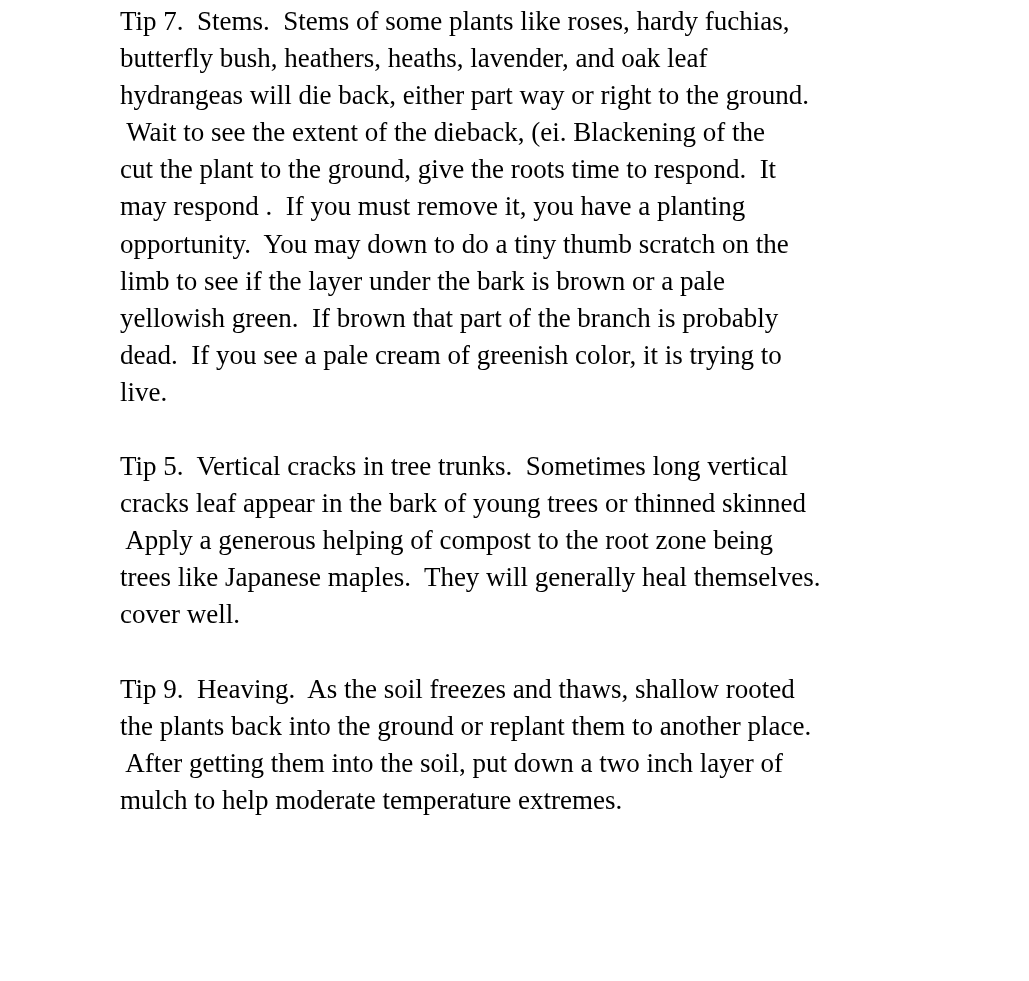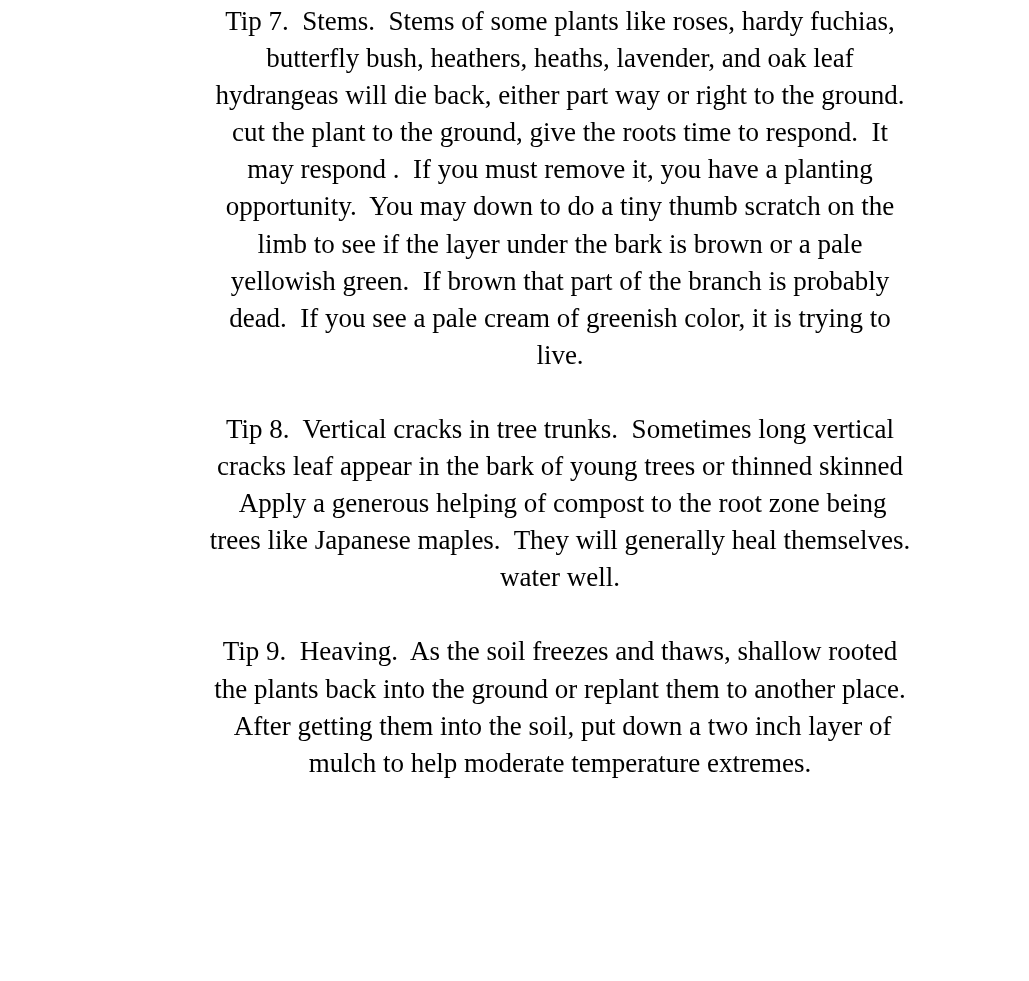--- a/index.html
+++ b/index.html
@@ -22,45 +22,45 @@
       font-family: "Liberation Serif", "DejaVu Serif", serif;
       font-size: 27px;
       line-height: 37.1px;
     }
     .tip {
       margin: 0 0 37px 0;
     }
     .line {
       display: block;
       white-space: pre;
-      text-align: center;
     }
   </style>
 </head>
 <body>
 
 <div class="page" id="page">
     <div class="tip">
       <span class="line">Tip 7.  Stems.  Stems of some plants like roses, hardy fuchias,</span>
       <span class="line">butterfly bush, heathers, heaths, lavender, and oak leaf</span>
       <span class="line">hydrangeas will die back, either part way or right to the ground.</span>
+      <span class="line"> Wait to see the extent of the dieback, (ei. Blackening of the</span>
       <span class="line">cut the plant to the ground, give the roots time to respond.  It</span>
       <span class="line">may respond .  If you must remove it, you have a planting</span>
       <span class="line">opportunity.  You may down to do a tiny thumb scratch on the</span>
       <span class="line">limb to see if the layer under the bark is brown or a pale</span>
       <span class="line">yellowish green.  If brown that part of the branch is probably</span>
       <span class="line">dead.  If you see a pale cream of greenish color, it is trying to</span>
       <span class="line">live.</span>
     </div>
     <div class="tip">
-      <span class="line">Tip 8.  Vertical cracks in tree trunks.  Sometimes long vertical</span>
+      <span class="line">Tip 5.  Vertical cracks in tree trunks.  Sometimes long vertical</span>
       <span class="line">cracks leaf appear in the bark of young trees or thinned skinned</span>
       <span class="line"> Apply a generous helping of compost to the root zone being</span>
       <span class="line">trees like Japanese maples.  They will generally heal themselves.</span>
-      <span class="line">water well.</span>
+      <span class="line">cover well.</span>
     </div>
     <div class="tip">
       <span class="line">Tip 9.  Heaving.  As the soil freezes and thaws, shallow rooted</span>
       <span class="line">the plants back into the ground or replant them to another place.</span>
       <span class="line"> After getting them into the soil, put down a two inch layer of</span>
       <span class="line">mulch to help moderate temperature extremes.</span>
     </div>
   </div>
 
 </body></html>

